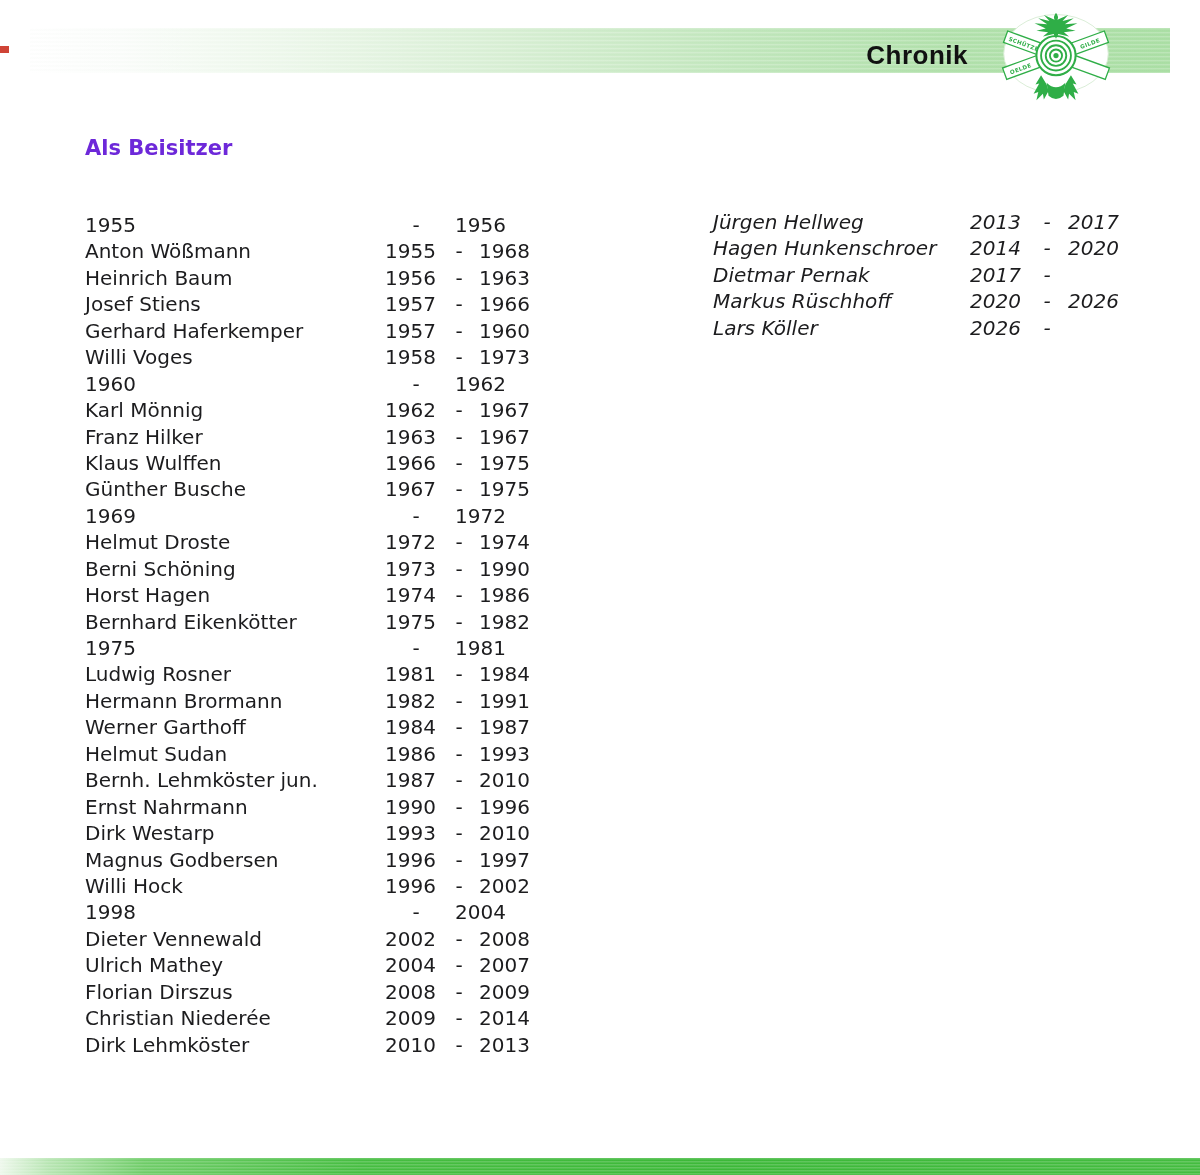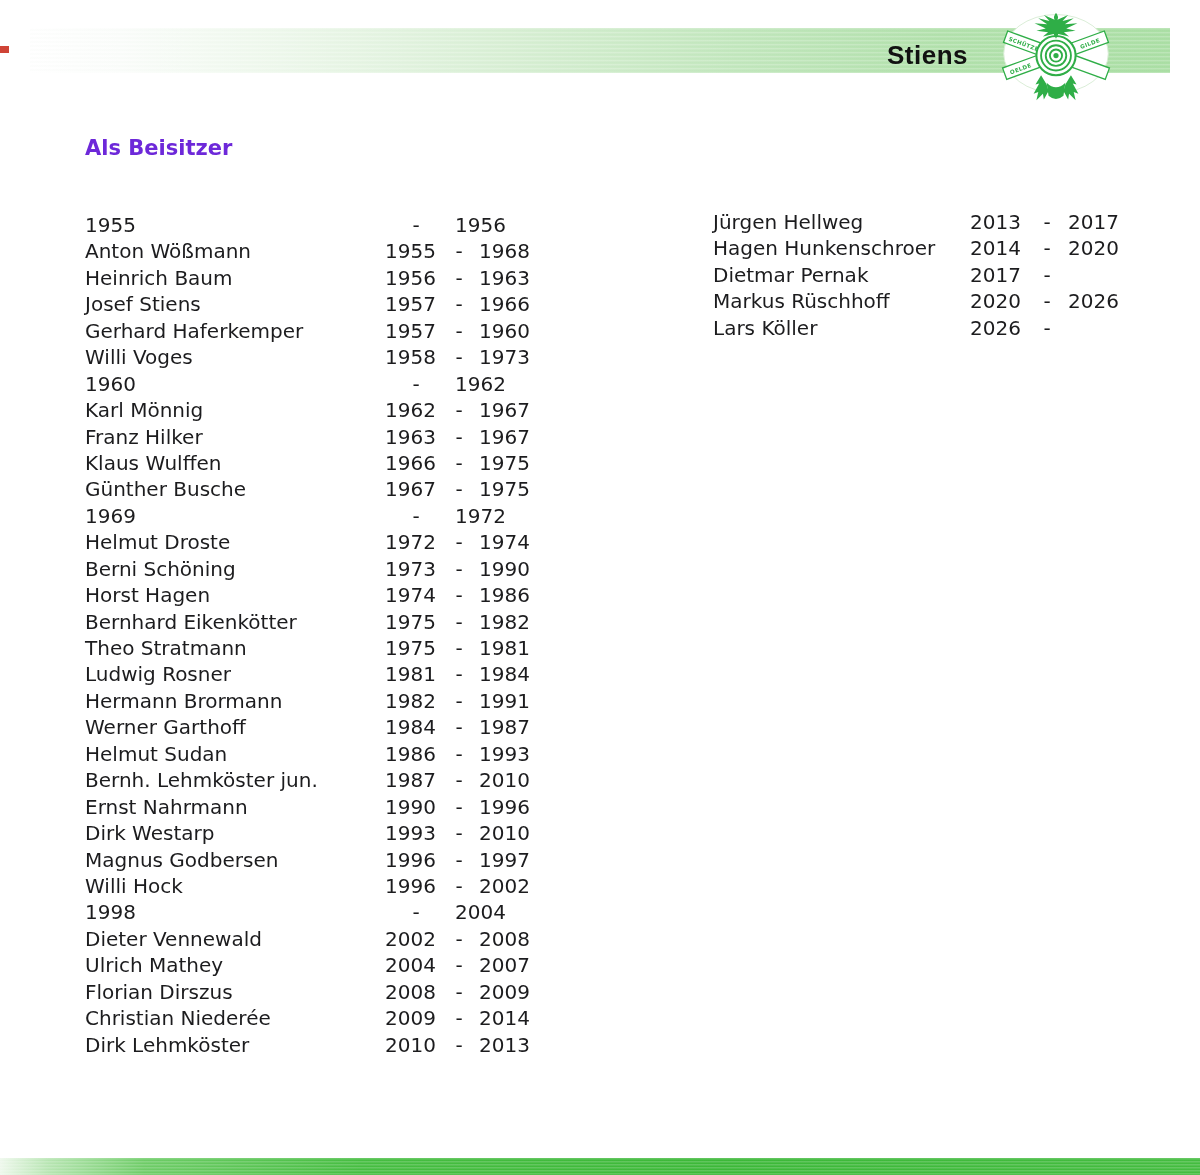--- a/index.html
+++ b/index.html
@@ -22,41 +22,41 @@
     position:absolute;left:0;top:46px;width:9px;height:7px;background:#cf4436;
   }
   .logo{position:absolute;left:1000px;top:8px;width:112px;height:97px;}
   .logo svg{width:100%;height:100%;}
   .heading{
     position:absolute;left:85px;top:136px;margin:0;
     font-size:21px;font-weight:bold;color:#6d28d9;
   }
   .list{position:absolute;}
   .list-left{left:85px;top:212px;width:545px;}
-  .list-right{left:713px;top:209px;width:470px;}
+  .list-right{left:713px;top:209px;width:470px;font-style:italic;}
   .row{display:grid;height:26.45px;line-height:26.45px;font-size:20px;white-space:nowrap;}
   .list-left  .row{grid-template-columns:300px 62px 24px 90px;}
   .list-right .row{grid-template-columns:257px 64px 26px 90px;}
   .row .name{overflow:visible;}
   .row .dash{text-align:center;}
   .row .to{padding-left:8px;}
   .footer-bar{
     position:absolute;left:0;top:1158px;width:1200px;height:17px;
     background:
       repeating-linear-gradient(180deg, rgba(255,255,255,0.18) 0px, rgba(255,255,255,0.18) 1px, rgba(255,255,255,0) 2px, rgba(255,255,255,0) 3px),
       linear-gradient(90deg,#eef8ec 0%,#b7e5b2 4%,#6ecc67 12%,#46bd41 30%,#3cb838 60%,#44bc40 100%);
   }
   .ribbon-text{font-family:"DejaVu Sans",sans-serif;font-size:6px;font-weight:bold;fill:#2fae47;letter-spacing:0.4px;}
 </style>
 </head>
 <body>
 
 <div class="banner"></div>
 <div class="scan-artifact"></div>
-<span class="banner-title">Stiens</span>
+<span class="banner-title">Chronik</span>
 
 <div class="logo">
   <svg viewBox="0 0 120 100">
     <ellipse cx="60" cy="47" rx="56" ry="42" fill="#ffffff" stroke="#d7ecd4" stroke-width="1"></ellipse>
 
     <path d="M44 70 L38 80 L42 79 L36 90 L41 88 L39 97 L46 90 L47 96 L52 87 L50 80 Z" fill="#2fae47"></path>
     <path d="M76 70 L82 80 L78 79 L84 90 L79 88 L81 97 L74 90 L73 96 L68 87 L70 80 Z" fill="#2fae47"></path>
     <path d="M50 78 Q60 88 70 78 L68 92 Q60 99 52 92 Z" fill="#2fae47"></path>
 
     <g transform="rotate(20 60 50)">
@@ -188,21 +188,20 @@
     </div>
 
     <div class="row">
       <span class="name">Bernhard Eikenkötter</span>
       <span class="from">1975</span>
       <span class="dash">-</span>
       <span class="to">1982</span>
     </div>
 
     <div class="row">
-      <span class="name">Theo Stratmann</span>
       <span class="from">1975</span>
       <span class="dash">-</span>
       <span class="to">1981</span>
     </div>
 
     <div class="row">
       <span class="name">Ludwig Rosner</span>
       <span class="from">1981</span>
       <span class="dash">-</span>
       <span class="to">1984</span>

